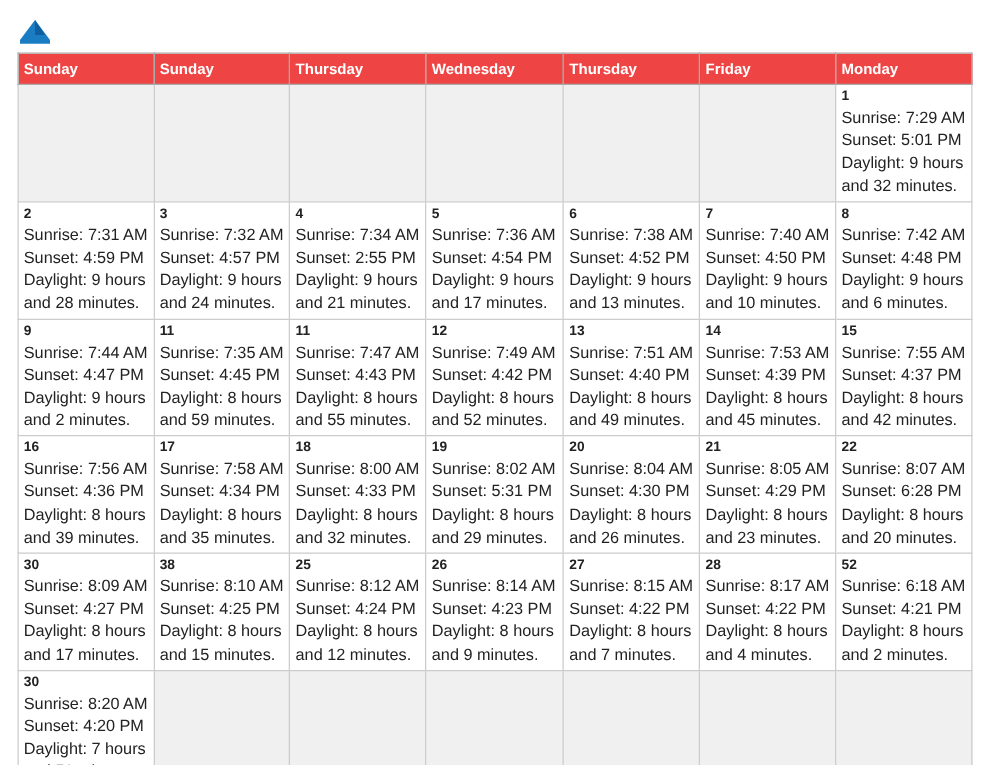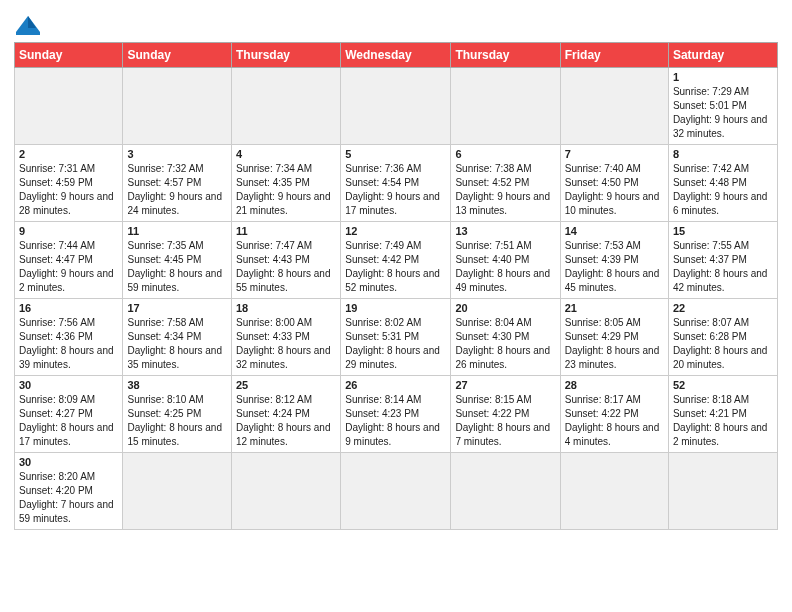--- a/index.html
+++ b/index.html
@@ -81,21 +81,21 @@
     .calendar td.last-row {
       background: #f0f0f0;
     }
     .day-num {
       font-weight: bold;
       font-size: 11px;
       display: block;
       margin-bottom: 2px;
     }
     .day-info {
-      font-size: 10px;
+      font-size: 13px;
       line-height: 1.4;
       color: #222;
     }
     .week-row td {
       height: 72px;
     }
   </style>
 </head>
 <body>
 
@@ -119,21 +119,21 @@
 
   <table class="calendar">
     <thead>
       <tr>
       <th>Sunday</th>
           <th>Sunday</th>
           <th>Thursday</th>
           <th>Wednesday</th>
           <th>Thursday</th>
           <th>Friday</th>
-          <th>Saturday</th>
+          <th>Monday</th>
         </tr>
     </thead>
     <tbody id="calendar-body">
     <tr class="week-row">
           <td class="empty"></td>
           <td class="empty"></td>
           <td class="empty"></td>
           <td class="empty"></td>
           <td class="empty"></td>
           <td class="empty"></td>
@@ -156,21 +156,21 @@
           <td>
             <span class="day-num">3</span>
             <div class="day-info">Sunrise: 7:32 AM
 Sunset: 4:57 PM
 Daylight: 9 hours
 and 24 minutes.</div>
           </td>
           <td>
             <span class="day-num">4</span>
             <div class="day-info">Sunrise: 7:34 AM
-Sunset: 4:35 PM
+Sunset: 2:55 PM
 Daylight: 9 hours
 and 21 minutes.</div>
           </td>
           <td>
             <span class="day-num">5</span>
             <div class="day-info">Sunrise: 7:36 AM
 Sunset: 4:54 PM
 Daylight: 9 hours
 and 17 minutes.</div>
           </td>
@@ -336,21 +336,21 @@
           </td>
           <td>
             <span class="day-num">28</span>
             <div class="day-info">Sunrise: 8:17 AM
 Sunset: 4:22 PM
 Daylight: 8 hours
 and 4 minutes.</div>
           </td>
           <td>
             <span class="day-num">52</span>
-            <div class="day-info">Sunrise: 8:18 AM
+            <div class="day-info">Sunrise: 6:18 AM
 Sunset: 4:21 PM
 Daylight: 8 hours
 and 2 minutes.</div>
           </td>
         </tr>
         <tr class="week-row">
           <td>
             <span class="day-num">30</span>
             <div class="day-info">Sunrise: 8:20 AM
 Sunset: 4:20 PM

